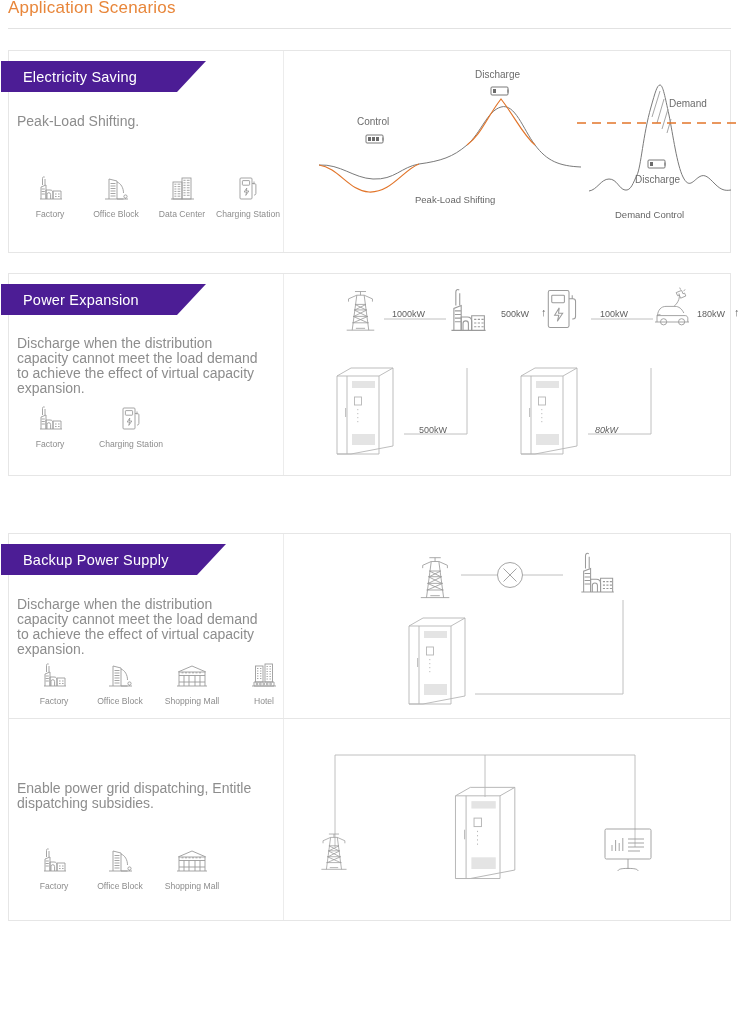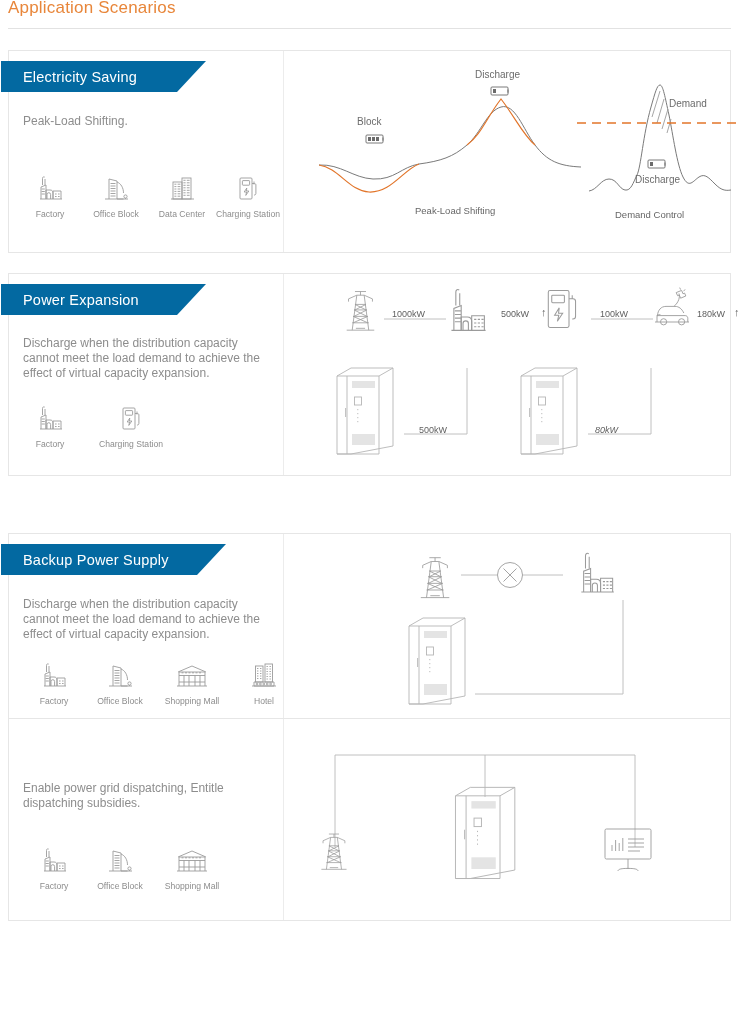--- a/index.html
+++ b/index.html
@@ -25,36 +25,36 @@
     background:#fff;
     border:1px solid #e6e6e6;
     box-sizing:border-box;
   }
   .card-inner{position:relative;width:100%;height:100%;}
 
   
   .banner{
     position:absolute;left:-8px;top:10px;
     height:31px;width:205px;
-    background:#0369a1;
+    background:#4c1d95;
     -webkit-clip-path:polygon(0 0,176px 0,205px 0,176px 31px,0 31px);
     clip-path:polygon(0 0,176px 0,205px 0,176px 31px,0 31px);
     display:flex;align-items:center;
   }
   .banner span{
     color:#fff;font-size:14.5px;padding-left:22px;white-space:nowrap;letter-spacing:.2px;
   }
 
   .vdiv{
     position:absolute;top:0;bottom:0;width:1px;background:#ececec;
   }
 
   .desc{
-    position:absolute;left:14px;width:248px;
-    font-size:12px;line-height:15px;color:#8d8d8d;
+    position:absolute;left:8px;width:248px;
+    font-size:14px;line-height:15px;color:#8d8d8d;
   }
 
   .icons{
     position:absolute;left:8px;display:flex;
   }
   .icon-cell{
     width:66px;display:flex;flex-direction:column;align-items:center;
   }
   .icon-cell .glyph{height:34px;display:flex;align-items:flex-end;justify-content:center;}
   .icon-cell .cap{
@@ -194,25 +194,25 @@
 
         <line class="dashline" x1="286" y1="72" x2="448" y2="72"></line>
 
         <g>
           <rect class="batt" x="357" y="109" width="17" height="8" rx="1"></rect>
           <path class="batt" d="M374 111.5v3.2"></path>
           <rect class="battfill" x="359" y="111" width="3" height="4"></rect>
         </g>
       </svg>
 
-      <div class="dlabel" style="left:66px;top:65px;">Block</div>
+      <div class="dlabel" style="left:66px;top:65px;">Control</div>
       <div class="dlabel" style="left:184px;top:18px;">Discharge</div>
       <div class="dlabel" style="left:350px;top:47px;padding-left:28px;">Demand</div>
       <div class="dlabel" style="left:344px;top:123px;">Discharge</div>
-      <div class="dlabel cap" style="left:124px;top:154px;">Peak-Load Shifting</div>
+      <div class="dlabel cap" style="left:124px;top:143px;">Peak-Load Shifting</div>
       <div class="dlabel cap" style="left:324px;top:158px;">Demand Control</div>
     </div>
   </div>
 </div>
 
 <div class="card" style="top:273px;height:203px;">
   <div class="card-inner">
     <div class="banner">
       <span>Power Expansion</span>
     </div>

